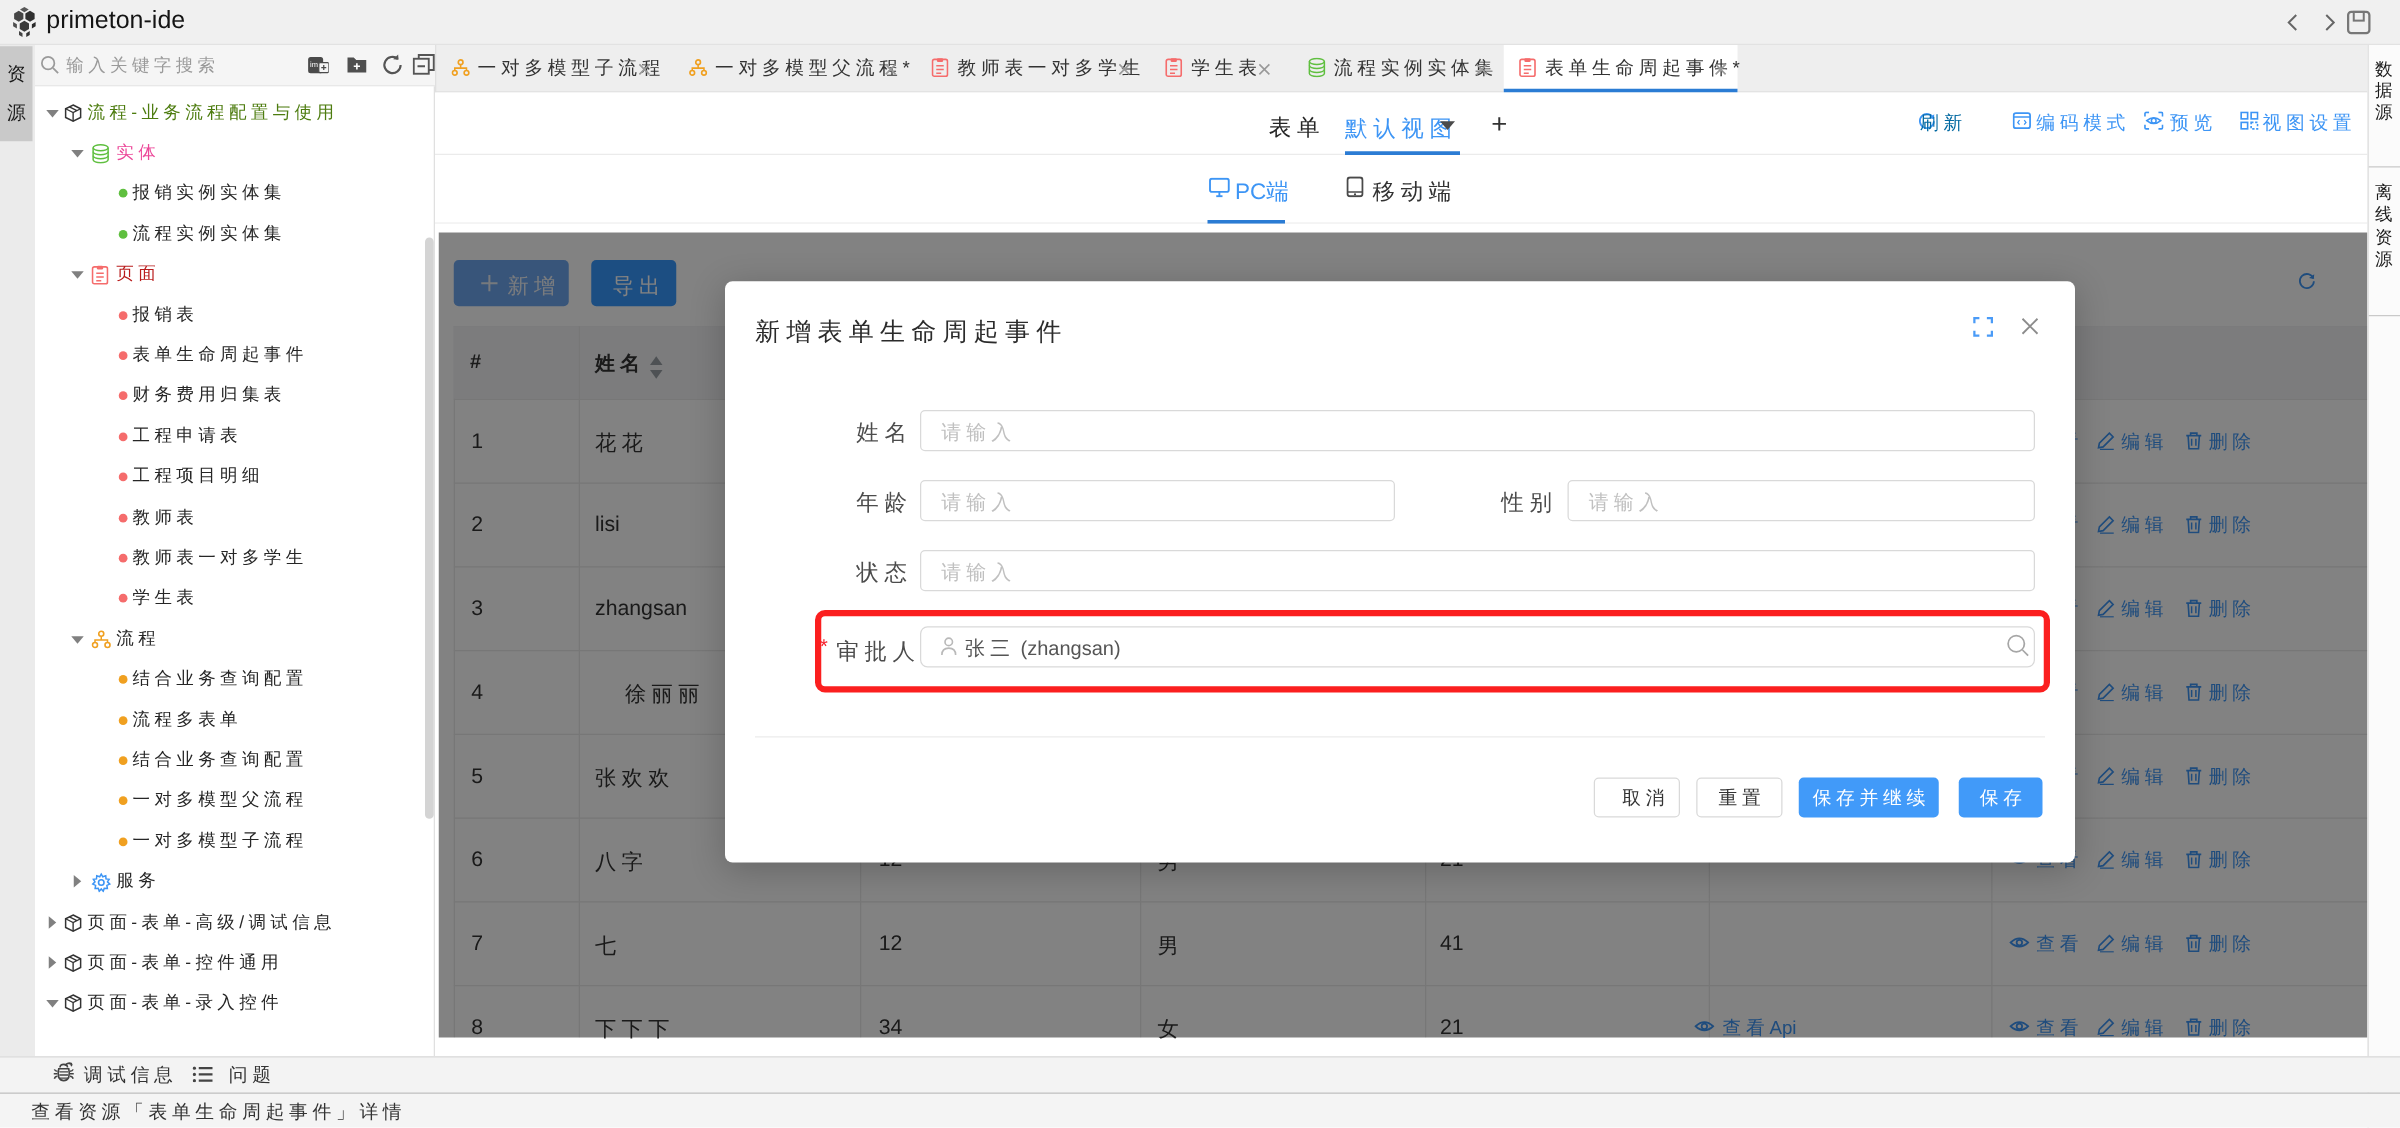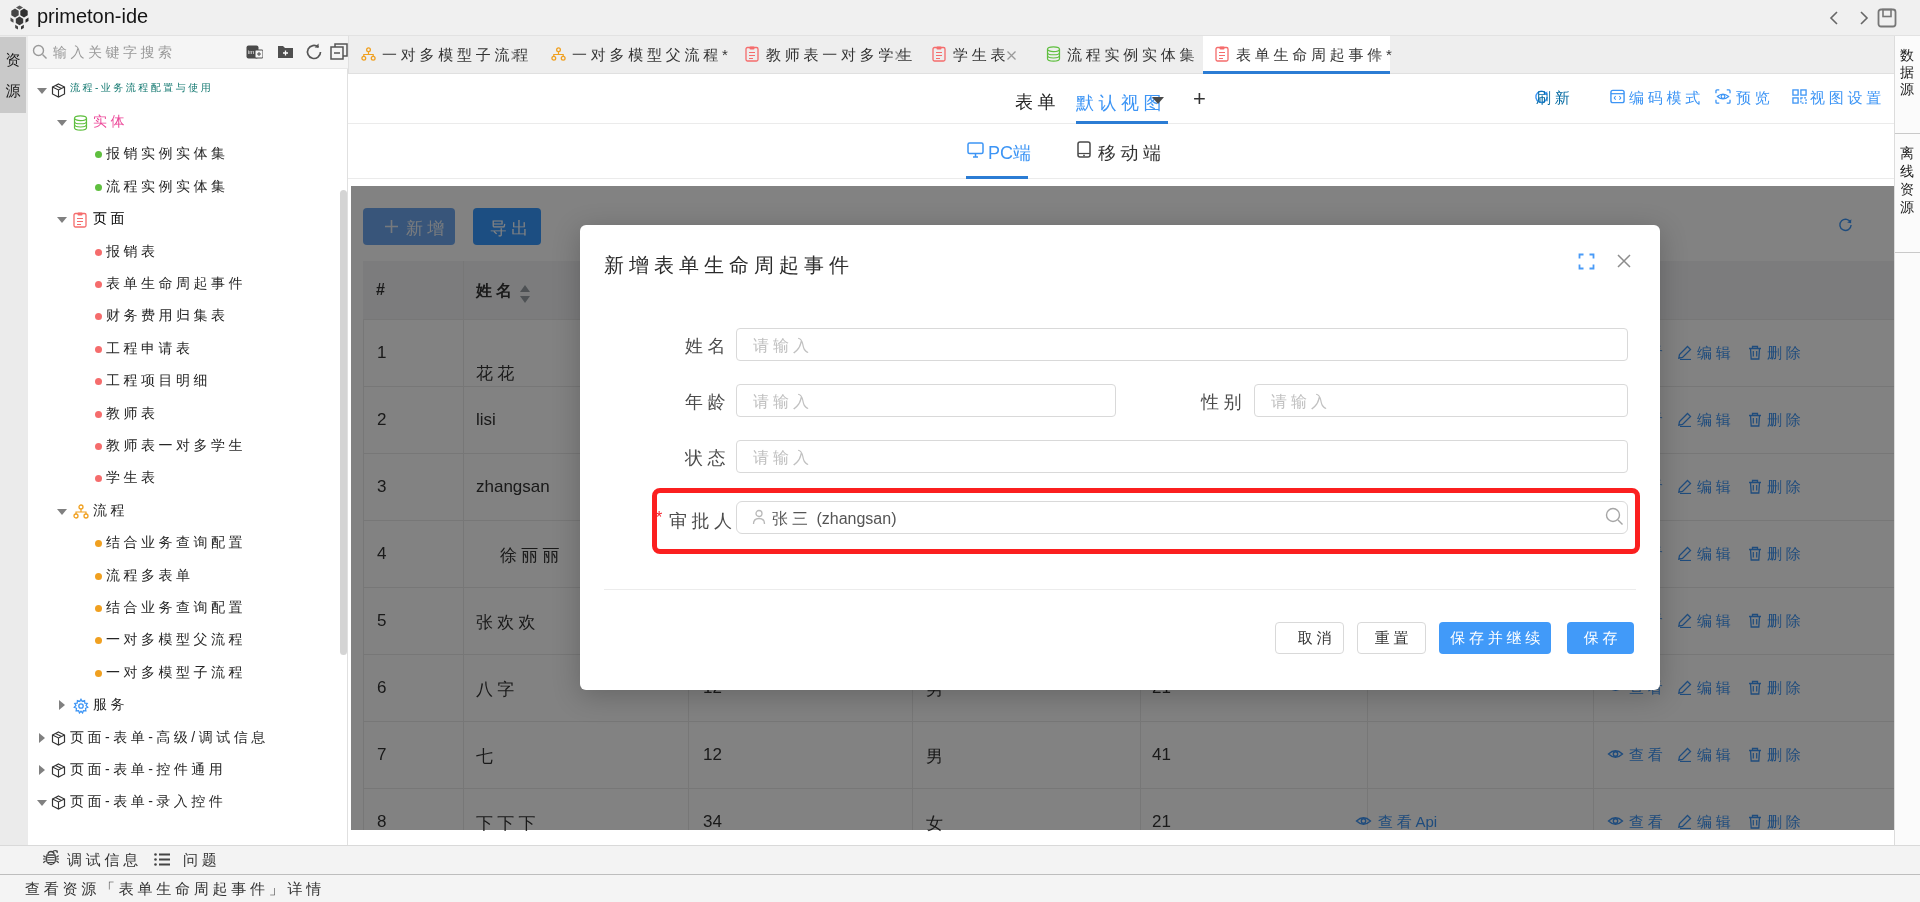--- a/index.html
+++ b/index.html
@@ -55,39 +55,39 @@
 <svg class="abs" style="left:330px;top:43px" width="18" height="17" viewBox="0 0 18 17">
 <rect x="1" y="4" width="12" height="12" stroke="#555" stroke-width="1.5" fill="none"></rect>
 <path d="M5 4 V1 H17 V13 H13" stroke="#555" stroke-width="1.5" fill="none"></path>
 <path d="M4 10 h6" stroke="#555" stroke-width="1.5"></path>
   </svg>
 <div class="abs" style="left:37px;top:88px;width:0;height:0;border-left:5px solid transparent;border-right:5px solid transparent;border-top:6px solid #808080"></div>
 <svg class="abs" style="left:51px;top:83px" width="15" height="15" viewBox="0 0 15 15">
 <path d="M7.5 1 L13.5 4 V11 L7.5 14 L1.5 11 V4 Z" stroke="#333" stroke-width="1.2" fill="none"></path>
 <path d="M1.5 4 L7.5 7 L13.5 4 M7.5 7 V14 M4.5 2.5 L10.5 5.5" stroke="#333" stroke-width="1.1" fill="none"></path>
   </svg>
-<div class="abs" style="left:70px;top:81px;font-size:10px;color:#0f766e;white-space:nowrap"><span class="cj">流程-业务流程配置与使用</span></div>
+<div class="abs" style="left:70px;top:81px;font-size:14px;color:#4d7c0f;white-space:nowrap"><span class="cj">流程-业务流程配置与使用</span></div>
 <div class="abs" style="left:57px;top:120px;width:0;height:0;border-left:5px solid transparent;border-right:5px solid transparent;border-top:6px solid #808080"></div>
 <svg class="abs" style="left:73px;top:115px" width="15" height="16" viewBox="0 0 15 16">
 <ellipse cx="7.5" cy="3.2" rx="6" ry="2.4" stroke="#5fbf3f" stroke-width="1.2" fill="none"></ellipse>
 <path d="M1.5 3.2 V12.8 A6 2.4 0 0 0 13.5 12.8 V3.2" stroke="#5fbf3f" stroke-width="1.2" fill="none"></path>
 <path d="M1.5 6.4 A6 2.4 0 0 0 13.5 6.4 M1.5 9.6 A6 2.4 0 0 0 13.5 9.6" stroke="#5fbf3f" stroke-width="1.1" fill="none"></path>
   </svg>
 <div class="abs" style="left:93px;top:113px;font-size:14px;color:#ec4899;white-space:nowrap"><span class="cj">实体</span></div>
 <div class="abs" style="left:95px;top:151px;width:7px;height:7px;border-radius:50%;background:#5fbf3f"></div>
 <div class="abs" style="left:106px;top:145px;font-size:14px;color:#262626;white-space:nowrap"><span class="cj">报销实例实体集</span></div>
 <div class="abs" style="left:95px;top:184px;width:7px;height:7px;border-radius:50%;background:#5fbf3f"></div>
 <div class="abs" style="left:106px;top:178px;font-size:14px;color:#262626;white-space:nowrap"><span class="cj">流程实例实体集</span></div>
 <div class="abs" style="left:57px;top:217px;width:0;height:0;border-left:5px solid transparent;border-right:5px solid transparent;border-top:6px solid #808080"></div>
 <svg class="abs" style="left:73px;top:212px" width="14" height="16" viewBox="0 0 14 16">
 <rect x="1" y="1.5" width="12" height="13.5" rx="1.5" stroke="#f56c6c" stroke-width="1.3" fill="none"></rect>
 <rect x="4.5" y="0.5" width="5" height="3" rx="1" fill="#f56c6c"></rect>
 <path d="M4 6.5 h6 M4 9.5 h6 M4 12.5 h4" stroke="#f56c6c" stroke-width="1.2"></path>
   </svg>
-<div class="abs" style="left:93px;top:210px;font-size:14px;color:#000000;white-space:nowrap"><span class="cj">页面</span></div>
+<div class="abs" style="left:93px;top:210px;font-size:14px;color:#b91c1c;white-space:nowrap"><span class="cj">页面</span></div>
 <div class="abs" style="left:95px;top:249px;width:7px;height:7px;border-radius:50%;background:#f56c6c"></div>
 <div class="abs" style="left:106px;top:243px;font-size:14px;color:#262626;white-space:nowrap"><span class="cj">报销表</span></div>
 <div class="abs" style="left:95px;top:281px;width:7px;height:7px;border-radius:50%;background:#f56c6c"></div>
 <div class="abs" style="left:106px;top:275px;font-size:14px;color:#262626;white-space:nowrap"><span class="cj">表单生命周起事件</span></div>
 <div class="abs" style="left:95px;top:313px;width:7px;height:7px;border-radius:50%;background:#f56c6c"></div>
 <div class="abs" style="left:106px;top:307px;font-size:14px;color:#262626;white-space:nowrap"><span class="cj">财务费用归集表</span></div>
 <div class="abs" style="left:95px;top:346px;width:7px;height:7px;border-radius:50%;background:#f56c6c"></div>
 <div class="abs" style="left:106px;top:340px;font-size:14px;color:#262626;white-space:nowrap"><span class="cj">工程申请表</span></div>
 <div class="abs" style="left:95px;top:378px;width:7px;height:7px;border-radius:50%;background:#f56c6c"></div>
 <div class="abs" style="left:106px;top:372px;font-size:14px;color:#262626;white-space:nowrap"><span class="cj">工程项目明细</span></div>
@@ -270,21 +270,21 @@
 <div class="abs" style="left:1140px;top:261px;width:1px;height:569px;background:#e9e9e9"></div>
 <div class="abs" style="left:1367px;top:261px;width:1px;height:569px;background:#e9e9e9"></div>
 <div class="abs" style="left:1593px;top:261px;width:1px;height:569px;background:#e9e9e9"></div>
 <div class="abs" style="left:376px;top:281px;font-size:16px;font-weight:bold;color:#333">#</div>
 <div class="abs" style="left:476px;top:281px;font-size:16px;font-weight:bold;color:#333"><span class="cj">姓名</span></div>
 <svg class="abs" style="left:518px;top:284px" width="14" height="20" viewBox="0 0 14 20">
 <path d="M7 1 L12 8 H2 Z" fill="#9aa0a6"></path>
     <path d="M7 19 L12 12 H2 Z" fill="#9aa0a6"></path>
   </svg>
 <div class="abs" style="left:377px;top:343px;font-size:17px;color:#333">1</div>
-<div class="abs" style="left:476px;top:362px;font-size:17px;color:#333"><span class="cj">花花</span></div>
+<div class="abs" style="left:476px;top:343px;font-size:17px;color:#333"><span class="cj">花花</span></div>
 <div class="abs" style="left:377px;top:410px;font-size:17px;color:#333">2</div>
 <div class="abs" style="left:476px;top:410px;font-size:17px;color:#333">lisi</div>
 <div class="abs" style="left:377px;top:477px;font-size:17px;color:#333">3</div>
 <div class="abs" style="left:476px;top:477px;font-size:17px;color:#333">zhangsan</div>
 <div class="abs" style="left:377px;top:544px;font-size:17px;color:#333">4</div>
 <div class="abs" style="left:500px;top:544px;font-size:17px;color:#333"><span class="cj">徐丽丽</span></div>
 <div class="abs" style="left:377px;top:611px;font-size:17px;color:#333">5</div>
 <div class="abs" style="left:476px;top:611px;font-size:17px;color:#333"><span class="cj">张欢欢</span></div>
 <div class="abs" style="left:377px;top:678px;font-size:17px;color:#333">6</div>
 <div class="abs" style="left:476px;top:678px;font-size:17px;color:#333"><span class="cj">八字</span></div>

